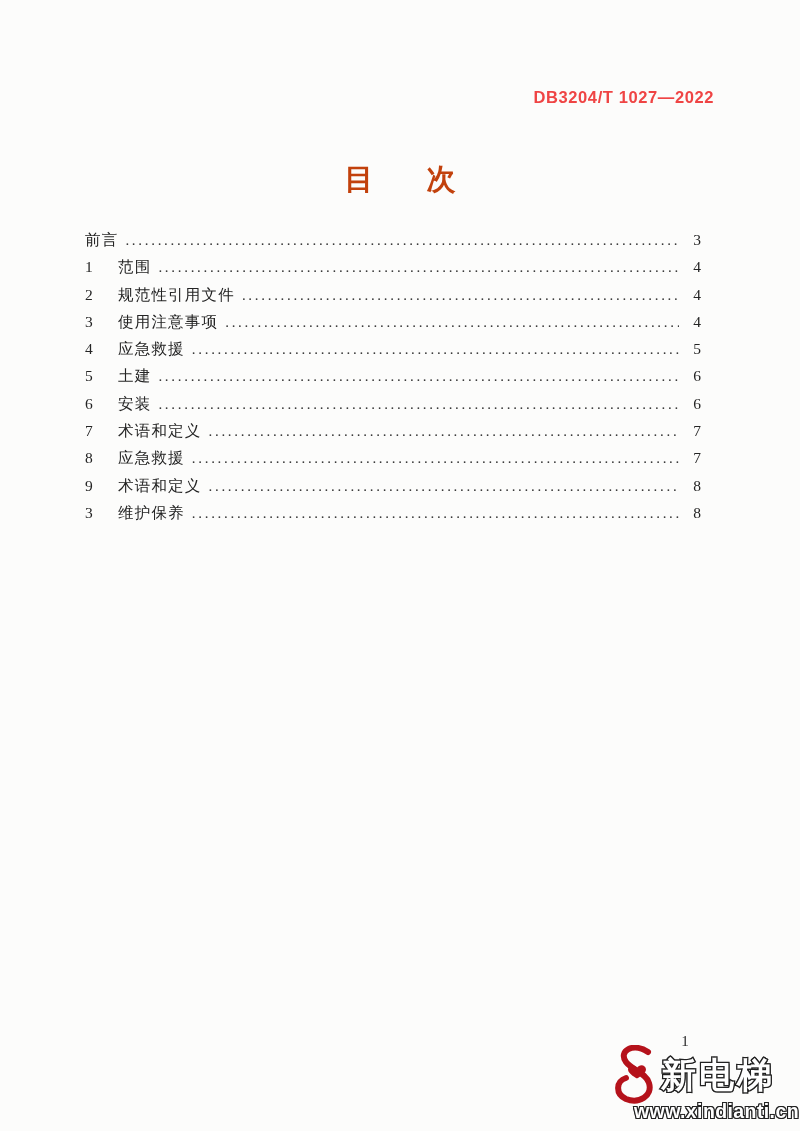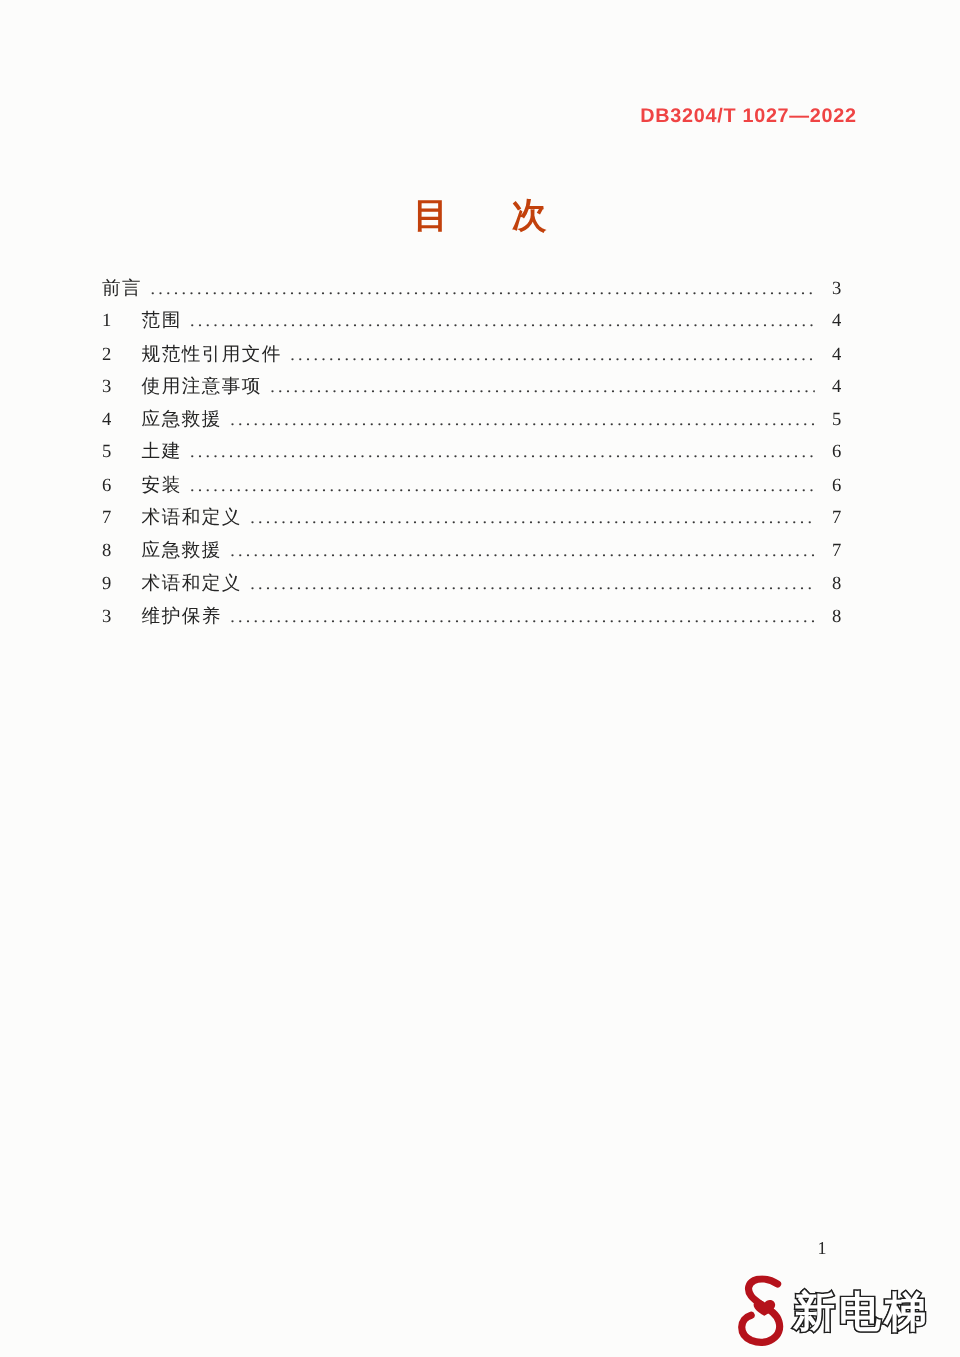--- a/index.html
+++ b/index.html
@@ -216,13 +216,14 @@
 <div class="watermark">
   <div class="wm-top">
     <span class="wm-logo">
       <svg width="46" height="60" viewBox="0 0 46 60" xmlns="http://www.w3.org/2000/svg">
         <path d="M35 7 C 20 -3, 5 6, 13 17 C 19 25, 33 28, 36 38 C 40 51, 26 59, 13 54 C 2 49, 3 36, 13 33" fill="none" stroke="#b5121b" stroke-width="6" stroke-linecap="round"></path>
         <path d="M24 23 c 2.5,-4.5 9,-3 9,1.5 c 0,4.5 -9,9 -9,9 c 0,0 -9,-4.5 -9,-9 c 0,-4.5 6.5,-6 9,-1.5 z" fill="#b5121b"></path>
       </svg>
     </span>
     <span class="wm-brand">新电梯</span>
   </div>
+  <div class="wm-url">www.xindianti.cn</div>
 </div>
 
 </body></html>

